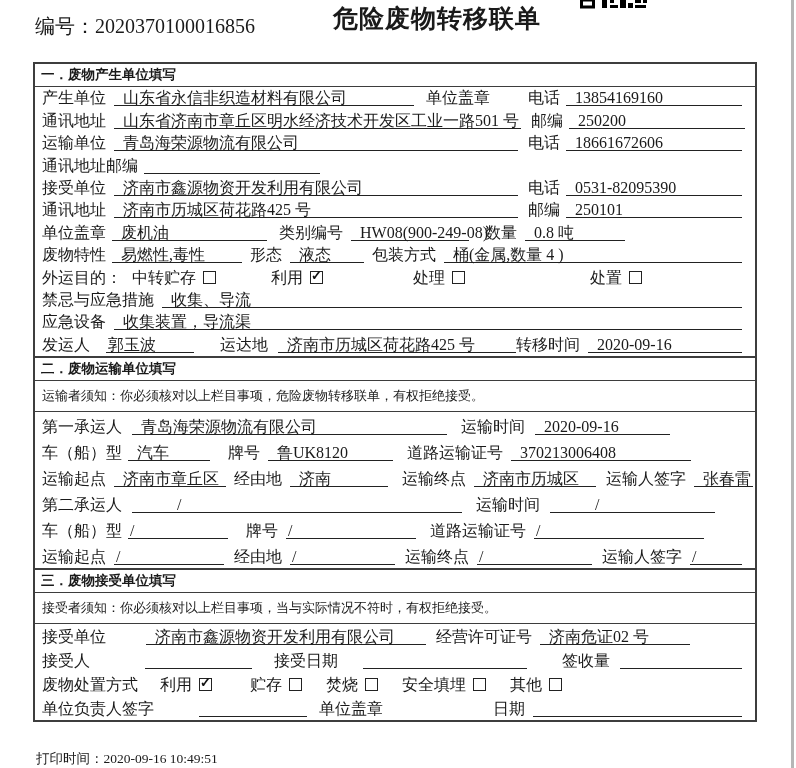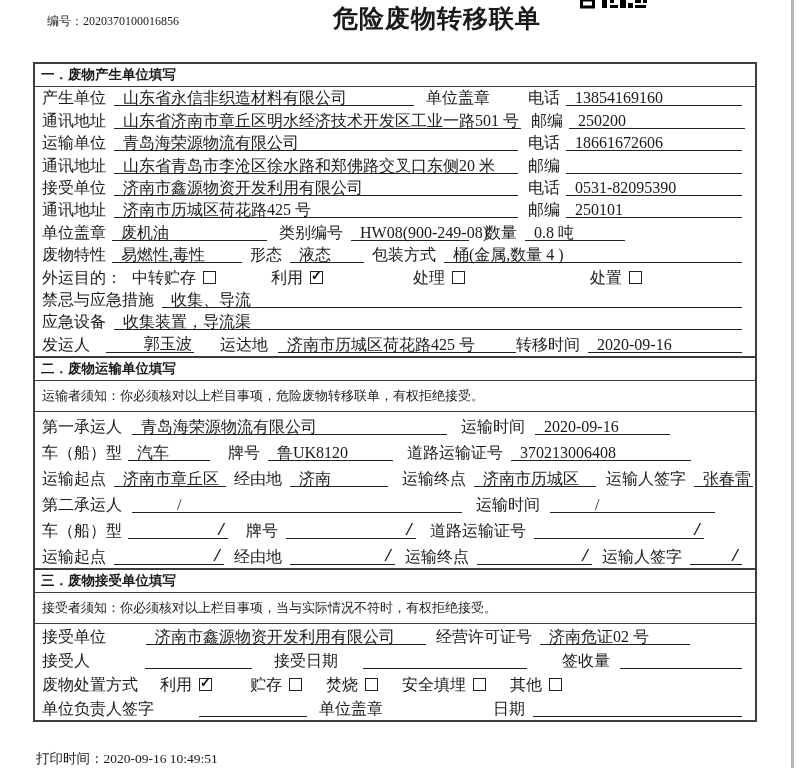--- a/index.html
+++ b/index.html
@@ -1,36 +1,36 @@
 <!DOCTYPE html>
 <html><head>
 <meta charset="utf-8">
 <style>
   html,body{margin:0;padding:0;}
   body{
     width:796px;height:768px;position:relative;background:#ffffff;
     font-family:"Liberation Serif","DejaVu Serif",serif;color:#1a1a1a;overflow:hidden;
   }
   .page-edge{position:absolute;left:791px;top:0;width:3px;height:768px;background:#b6b6b6;}
-  .doc-no{position:absolute;left:47px;top:13px;font-size:12px;white-space:nowrap;}
+  .doc-no{position:absolute;left:35px;top:13px;font-size:20px;white-space:nowrap;}
   .title{position:absolute;left:333px;top:2px;font-size:25px;font-weight:bold;white-space:nowrap;letter-spacing:1px;text-align:center;}
   .qr-frag{position:absolute;left:580px;top:0;}
   .form-table{position:absolute;left:33px;top:62px;width:724px;border:2px solid #3d3d3d;box-sizing:border-box;background:#fff;}
   .sec{border-top:0;}
   .sec + .sec{border-top:2px solid #3d3d3d;}
   .sec-title{height:22px;line-height:22px;font-weight:bold;font-size:13.5px;padding:0 6px;border-bottom:1.5px solid #3d3d3d;}
   .notice-row{height:30px;line-height:30px;font-size:13px;padding:0 7px;border-bottom:1.5px solid #3d3d3d;white-space:nowrap;}
   .row{display:flex;align-items:flex-end;padding:0 13px 3px 7px;box-sizing:border-box;font-size:16px;white-space:nowrap;}
   .s1 .row{height:22.4px;}
   .s2 .row{height:26px;}
   .s3 .row{height:24px;}
   .lbl{height:16px;line-height:16px;flex:0 0 auto;}
   .fld{border-bottom:1px solid #222;height:16px;line-height:16px;padding:0 2px 0 9px;box-sizing:border-box;flex:0 0 auto;overflow:visible;}
   .fgrow{flex:1 1 auto;}
-  .ctr{text-align:right;padding-left:2px;font-family:Liberation Mono, monospace;}
+  .ctr{text-align:left;padding-left:2px;}
   .sl{padding-left:45px;}
   .sp{flex:1 1 auto;}
   .cb{width:11px;height:11px;border:1.5px solid #222;display:inline-block;position:relative;margin:0 0 2px 7px;flex:0 0 auto;}
   .cb.on::after{content:"✓";position:absolute;left:0px;top:-4px;font-size:13px;font-weight:bold;color:#111;}
   .footer{position:absolute;left:36px;top:750px;font-size:13.5px;white-space:nowrap;text-align:right;}
 </style>
 </head>
 <body>
 
 <div class="page-edge"></div>
@@ -74,21 +74,20 @@
 
     <div class="row">
       <span class="lbl">运输单位</span>
       <span class="fld fgrow" style="margin-left:8px;margin-right:10px">青岛海荣源物流有限公司</span>
       <span class="lbl">电话</span>
       <span class="fld" style="width:176px;margin-left:6px">18661672606</span>
     </div>
 
     <div class="row">
       <span class="lbl">通讯地址</span>
-      <span class="fld fgrow" style="margin-left:8px;margin-right:10px">山东省青岛市李沧区徐水路和郑佛路交叉口东侧20 米</span>
       <span class="lbl">邮编</span>
       <span class="fld" style="width:176px;margin-left:6px"></span>
     </div>
 
     <div class="row">
       <span class="lbl">接受单位</span>
       <span class="fld fgrow" style="margin-left:8px;margin-right:10px">济南市鑫源物资开发利用有限公司</span>
       <span class="lbl">电话</span>
       <span class="fld" style="width:176px;margin-left:6px">0531-82095390</span>
     </div>

